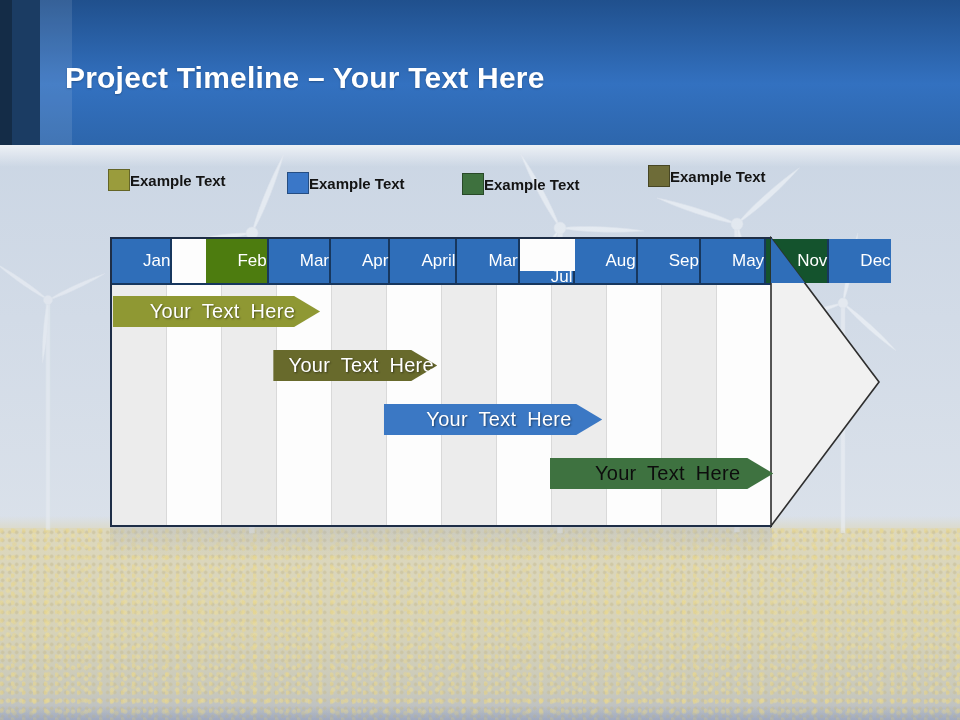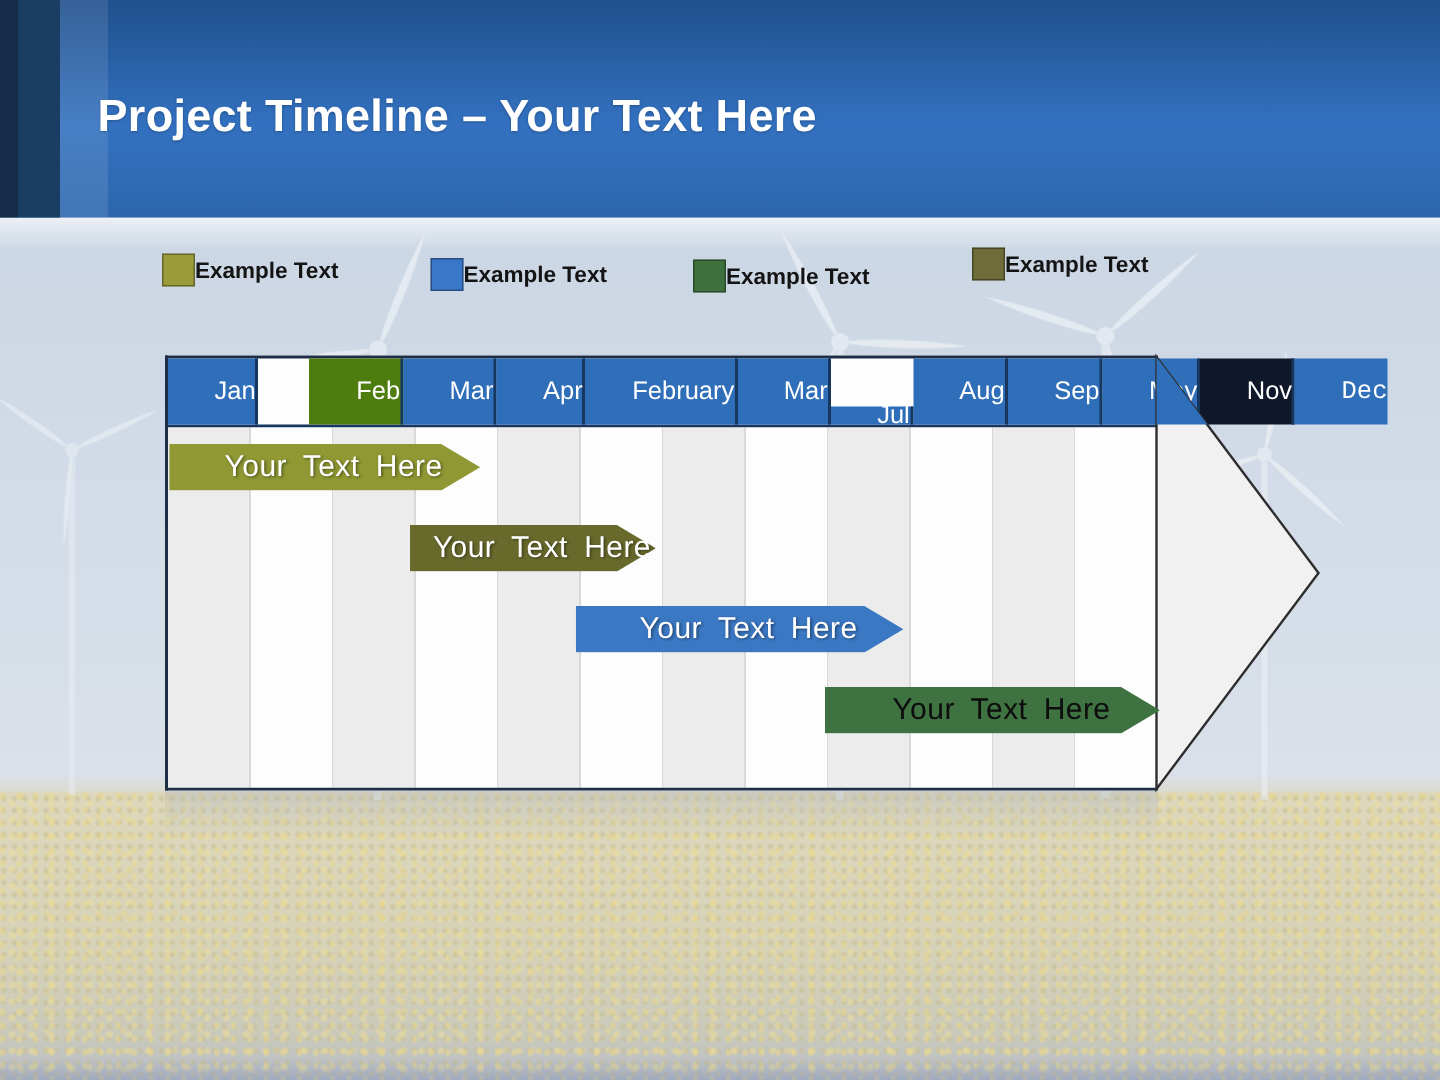--- a/index.html
+++ b/index.html
@@ -147,28 +147,28 @@
         <span class="legend-label">Example Text</span>
       </div>
     </div>
 
   <div class="gantt">
     <div class="months" id="months">
         <div class="month-cell" style="background: rgb(47, 110, 185);">Jan</div>
         <div class="month-cell" style="background: #4d7c0f; margin-left: 34px;">Feb</div>
         <div class="month-cell" style="background: rgb(47, 110, 185); text-align: center;">Mar</div>
         <div class="month-cell" style="background: rgb(47, 110, 185);">Apr</div>
-        <div class="month-cell" style="background: rgb(47, 110, 185);">February</div>
+        <div class="month-cell" style="background: rgb(47, 110, 185);">April</div>
         <div class="month-cell" style="background: rgb(47, 110, 185);">Mar</div>
         <div class="month-cell" style="background: rgb(47, 110, 185); margin-top: 32px;">Jul</div>
         <div class="month-cell" style="background: rgb(47, 110, 185); text-align: center;">Aug</div>
         <div class="month-cell" style="background: rgb(47, 110, 185);">Sep</div>
         <div class="month-cell" style="background: rgb(47, 110, 185);">May</div>
-        <div class="month-cell" style="background: #0f172a;">Nov</div>
-        <div class="month-cell" style="background: rgb(47, 110, 185); font-family: Liberation Mono, monospace;">Dec</div>
+        <div class="month-cell" style="background: #14532d;">Nov</div>
+        <div class="month-cell" style="background: rgb(47, 110, 185);">Dec</div>
       </div>
     <div class="gantt-body"></div>
   </div>
 
   <svg class="arrowhead" viewBox="0 0 114 292">
     <path d="M1,2 L109,146 L1,290 Z" fill="#F1F1F1" stroke="#2e2e2e" stroke-width="1.6"></path>
     <path d="M1,2 L35,47 L1,47 Z" fill="#2F6EB9"></path>
   </svg>
 
   <div id="bars">

